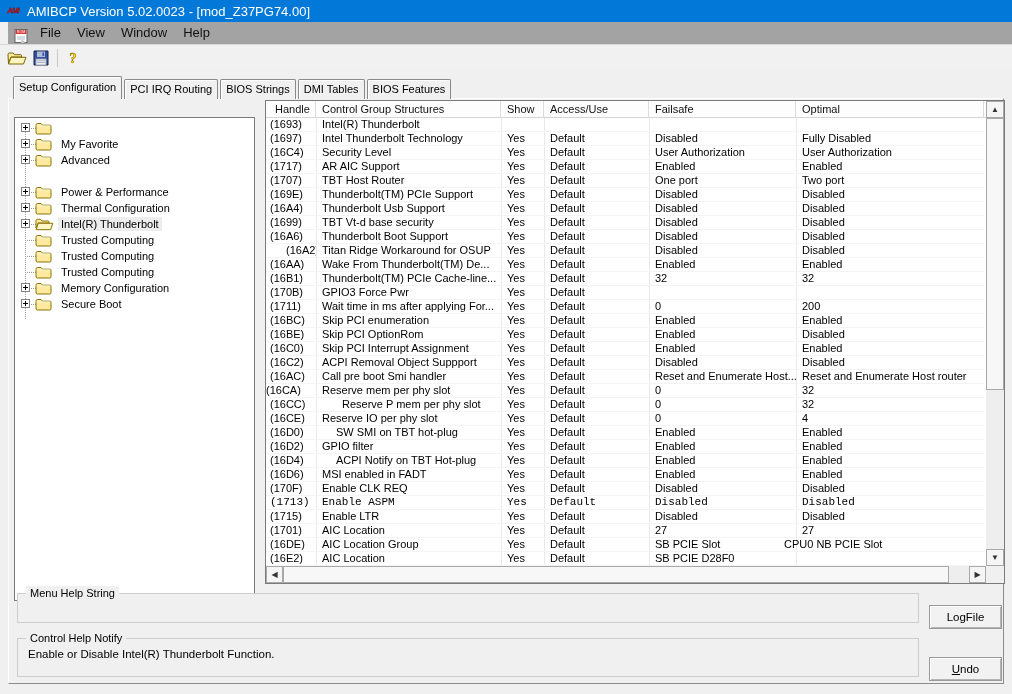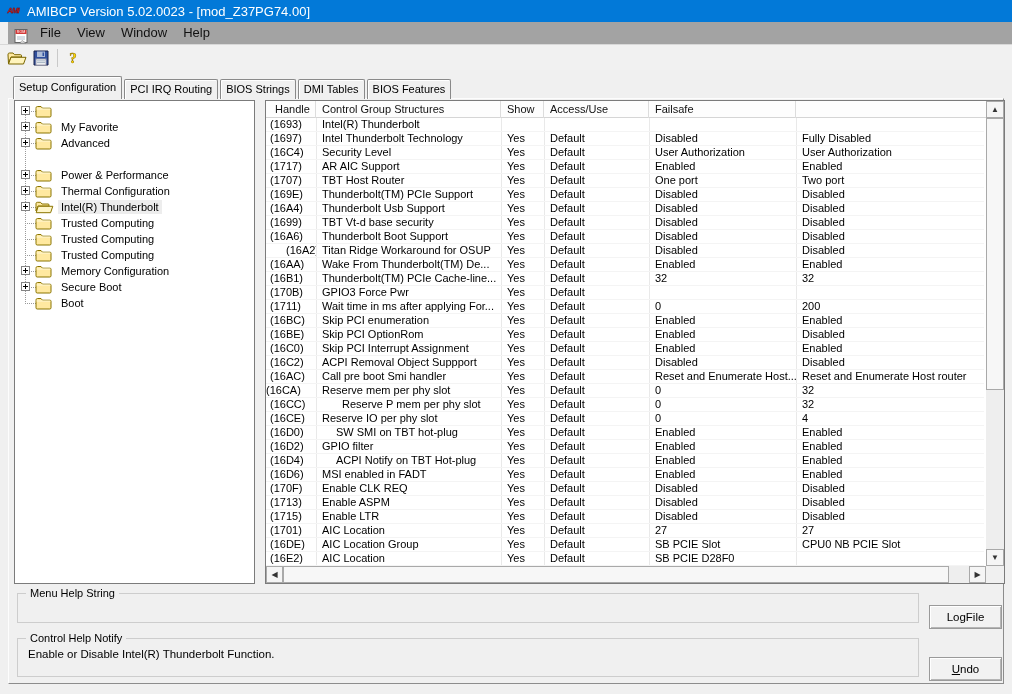--- a/index.html
+++ b/index.html
@@ -10,21 +10,21 @@
 .menubar{position:absolute;left:8px;top:22px;width:100%;height:22px;background:#a3a3a3;display:flex;align-items:flex-end}
 .menubar .micon{margin:0 2px 0 5px;display:flex;align-items:center}
 .menu-item{font-size:13px;color:#111;padding:0 8px;line-height:22px}
 .toolbar{position:absolute;left:0;top:44px;width:100%;height:26px;background:#f1f1f1;border-top:1px solid #d8d8d8;display:flex;align-items:center;padding-left:5px}
 .tbtn{width:24px;height:22px;display:flex;align-items:center;justify-content:center}
 .tsep{width:1px;height:18px;background:#c9c9c9;margin:0 4px}
 .pane{position:absolute;left:8px;top:98px;width:996px;height:586px;background:#f0f0f0;border:1px solid;border-color:#fdfdfd #8c8c8c #8c8c8c #fdfdfd}
 .tabs{position:absolute;left:13px;top:76px;height:23px;display:flex;align-items:flex-end;z-index:3}
 .tab{height:20px;line-height:19px;font-size:11px;padding:0 5px;background:#f0f0f0;border:1px solid #898989;border-bottom:none;border-radius:2px 2px 0 0;margin-right:2px;box-shadow:inset 1px 1px 0 #fff;color:#000;white-space:nowrap}
 .tab.active{height:23px;line-height:21px;position:relative}
-.tree{position:absolute;left:14px;top:100px;width:241px;height:484px;background:#fff;border:1px solid #7b7b7b;overflow:hidden}
+.tree{position:absolute;left:14px;top:117px;width:241px;height:484px;background:#fff;border:1px solid #7b7b7b;overflow:hidden}
 .tree-vline{position:absolute;left:10px;top:10px;width:1px;height:192px;background-image:repeating-linear-gradient(to bottom,#9a9a9a 0 1px,transparent 1px 2px)}
 .trow{position:absolute;left:0;height:16px;width:100%}
 .hstub{position:absolute;left:10px;top:8px;height:1px;width:12px;background-image:repeating-linear-gradient(to right,#9a9a9a 0 1px,transparent 1px 2px)}
 .expander{position:absolute;left:6px;top:3px;width:9px;height:9px;background:#fff;border:1px solid #848484}
 .expander:before{content:"";position:absolute;left:1px;top:3px;width:5px;height:1px;background:#000}
 .expander:after{content:"";position:absolute;left:3px;top:1px;width:1px;height:5px;background:#000}
 .ticon{position:absolute;left:20px;top:1px}
 .tlabel{position:absolute;left:43px;top:1px;font-size:11px;line-height:14px;padding:0 3px;white-space:nowrap;color:#000}
 .trow.selected .tlabel{background:#ededed}
 .grid{position:absolute;left:265px;top:100px;width:740px;height:484px;background:#fff;border:1px solid #7b7b7b;overflow:hidden}
@@ -190,36 +190,29 @@
       </div>
       <div class="trow" style="top: 162px;">
         <span class="hstub"></span>
         <span class="expander"></span>
         <span class="ticon"><svg width="17" height="14" viewBox="0 0 17 14">
             <path d="M1 4.5 C1 3 1.5 2.5 2.5 2.5 H6 L7.5 4.2 H15 C15.8 4.2 16 4.6 16 5.2 V11.8 C16 12.6 15.6 13 14.8 13 H2.2 C1.4 13 1 12.6 1 11.8 Z" fill="#ffe9a0" stroke="#8a7400"></path>
             <path d="M1.6 5 H15.4" stroke="#fff8d8" fill="none"></path>
           </svg></span>
         <span class="tlabel">Memory Configuration</span>
       </div>
-      <div class="trow" style="top: 194px;">
-        <span class="hstub"></span>
-        <span class="ticon"><svg width="17" height="14" viewBox="0 0 17 14">
-            <path d="M1 4.5 C1 3 1.5 2.5 2.5 2.5 H6 L7.5 4.2 H15 C15.8 4.2 16 4.6 16 5.2 V11.8 C16 12.6 15.6 13 14.8 13 H2.2 C1.4 13 1 12.6 1 11.8 Z" fill="#ffe9a0" stroke="#8a7400"></path>
-            <path d="M1.6 5 H15.4" stroke="#fff8d8" fill="none"></path>
-          </svg></span>
-        <span class="tlabel">Boot</span>
-      </div>
     </div>
   <div class="grid">
     <div class="ghead">
         <div class="gh" style="left: 0px; width: 50px; padding-left: 9px;">Handle</div>
         <div class="gh" style="left: 50px; width: 185px;">Control Group Structures</div>
         <div class="gh" style="left: 235px; width: 43px;">Show</div>
         <div class="gh" style="left: 278px; width: 105px;">Access/Use</div>
         <div class="gh" style="left: 383px; width: 147px;">Failsafe</div>
+        <div class="gh" style="left: 530px; width: 188px;">Optimal</div>
       </div>
     <div class="sb-track" style="left:720px;top:0;width:18px;height:465px"></div>
     <div class="sb-btn" style="left:720px;top:0;width:18px;height:17px">▲</div>
     <div class="sb-thumb" style="left:720px;top:17px;width:18px;height:272px"></div>
     <div class="sb-btn" style="left:720px;top:448px;width:18px;height:17px">▼</div>
     <div class="sb-track" style="left:0;top:465px;width:720px;height:17px"></div>
     <div class="sb-btn" style="left:0;top:465px;width:17px;height:17px">◀</div>
     <div class="sb-thumb" style="left:17px;top:465px;width:666px;height:17px"></div>
     <div class="sb-btn" style="left:703px;top:465px;width:17px;height:17px">▶</div>
     <div class="corner" style="left:720px;top:465px;width:18px;height:17px"></div>
@@ -437,21 +430,21 @@
         <div class="gcell" style="left: 530px; width: 188px;">Enabled</div>
       </div>
       <div class="grow" style="top: 381px;">
         <div class="gcell" style="left: 0px; width: 50px; padding-left: 4px;">(170F)</div>
         <div class="gcell" style="left: 50px; width: 185px;">Enable CLK REQ</div>
         <div class="gcell" style="left: 235px; width: 43px;">Yes</div>
         <div class="gcell" style="left: 278px; width: 105px;">Default</div>
         <div class="gcell" style="left: 383px; width: 147px;">Disabled</div>
         <div class="gcell" style="left: 530px; width: 188px;">Disabled</div>
       </div>
-      <div class="grow" style="top: 395px;">
+      <div class="grow" style="top: 395px; font-family: Liberation Mono, monospace;">
         <div class="gcell" style="left: 0px; width: 50px; padding-left: 4px;">(1713)</div>
         <div class="gcell" style="left: 50px; width: 185px;">Enable ASPM</div>
         <div class="gcell" style="left: 235px; width: 43px;">Yes</div>
         <div class="gcell" style="left: 278px; width: 105px;">Default</div>
         <div class="gcell" style="left: 383px; width: 147px;">Disabled</div>
         <div class="gcell" style="left: 530px; width: 188px;">Disabled</div>
       </div>
       <div class="grow" style="top: 409px;">
         <div class="gcell" style="left: 0px; width: 50px; padding-left: 4px;">(1715)</div>
         <div class="gcell" style="left: 50px; width: 185px;">Enable LTR</div>
@@ -467,21 +460,21 @@
         <div class="gcell" style="left: 278px; width: 105px;">Default</div>
         <div class="gcell" style="left: 383px; width: 147px;">27</div>
         <div class="gcell" style="left: 530px; width: 188px;">27</div>
       </div>
       <div class="grow" style="top: 437px;">
         <div class="gcell" style="left: 0px; width: 50px; padding-left: 4px;">(16DE)</div>
         <div class="gcell" style="left: 50px; width: 185px;">AIC Location Group</div>
         <div class="gcell" style="left: 235px; width: 43px;">Yes</div>
         <div class="gcell" style="left: 278px; width: 105px;">Default</div>
         <div class="gcell" style="left: 383px; width: 147px;">SB PCIE Slot</div>
-        <div class="gcell" style="left: 530px; width: 188px;">CPU0 NB PCIE Slot</div>
+        <div class="gcell" style="left: 512px; width: 188px;">CPU0 NB PCIE Slot</div>
       </div>
       <div class="grow" style="top: 451px;">
         <div class="gcell" style="left: 0px; width: 50px; padding-left: 4px;">(16E2)</div>
         <div class="gcell" style="left: 50px; width: 185px;">AIC Location</div>
         <div class="gcell" style="left: 235px; width: 43px;">Yes</div>
         <div class="gcell" style="left: 278px; width: 105px;">Default</div>
         <div class="gcell" style="left: 383px; width: 147px;">SB PCIE D28F0</div>
         <div class="gcell" style="left: 530px; width: 188px;"></div>
       </div>
     </div>

